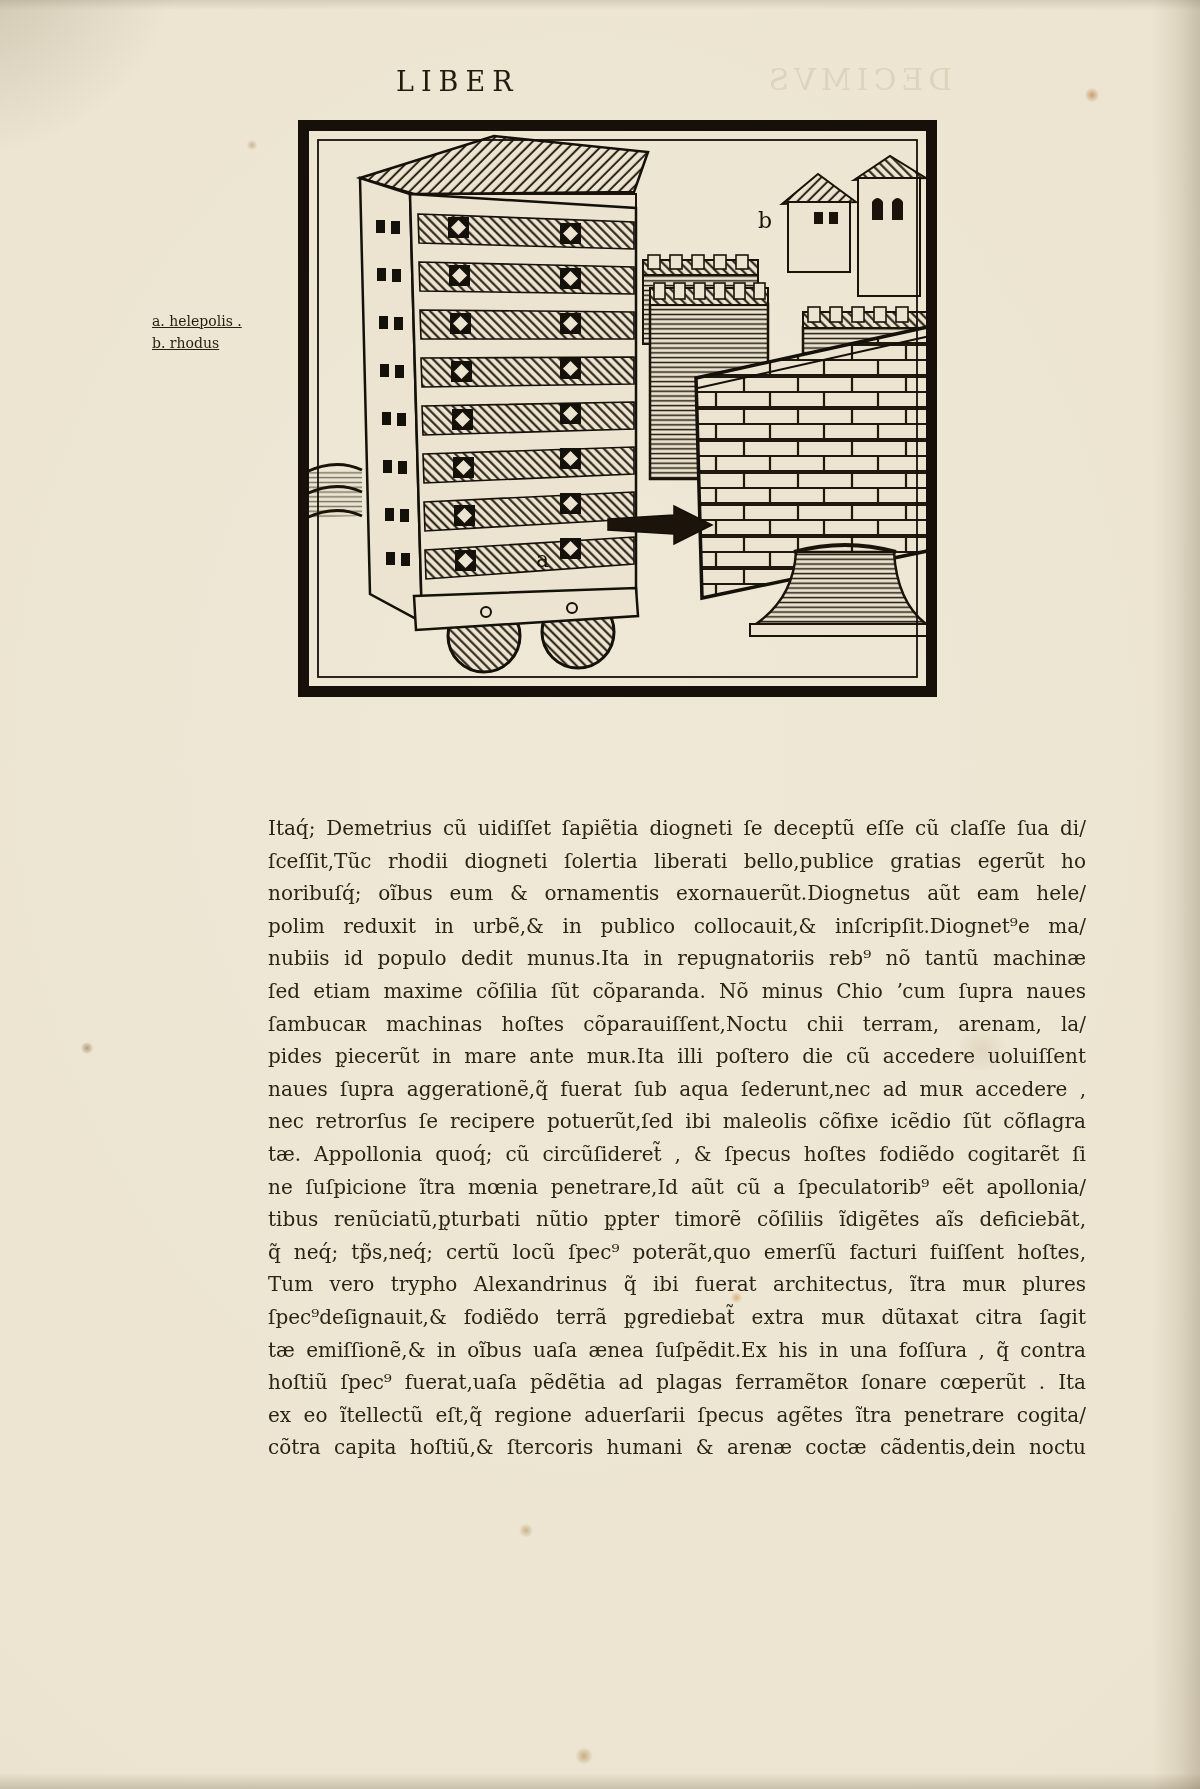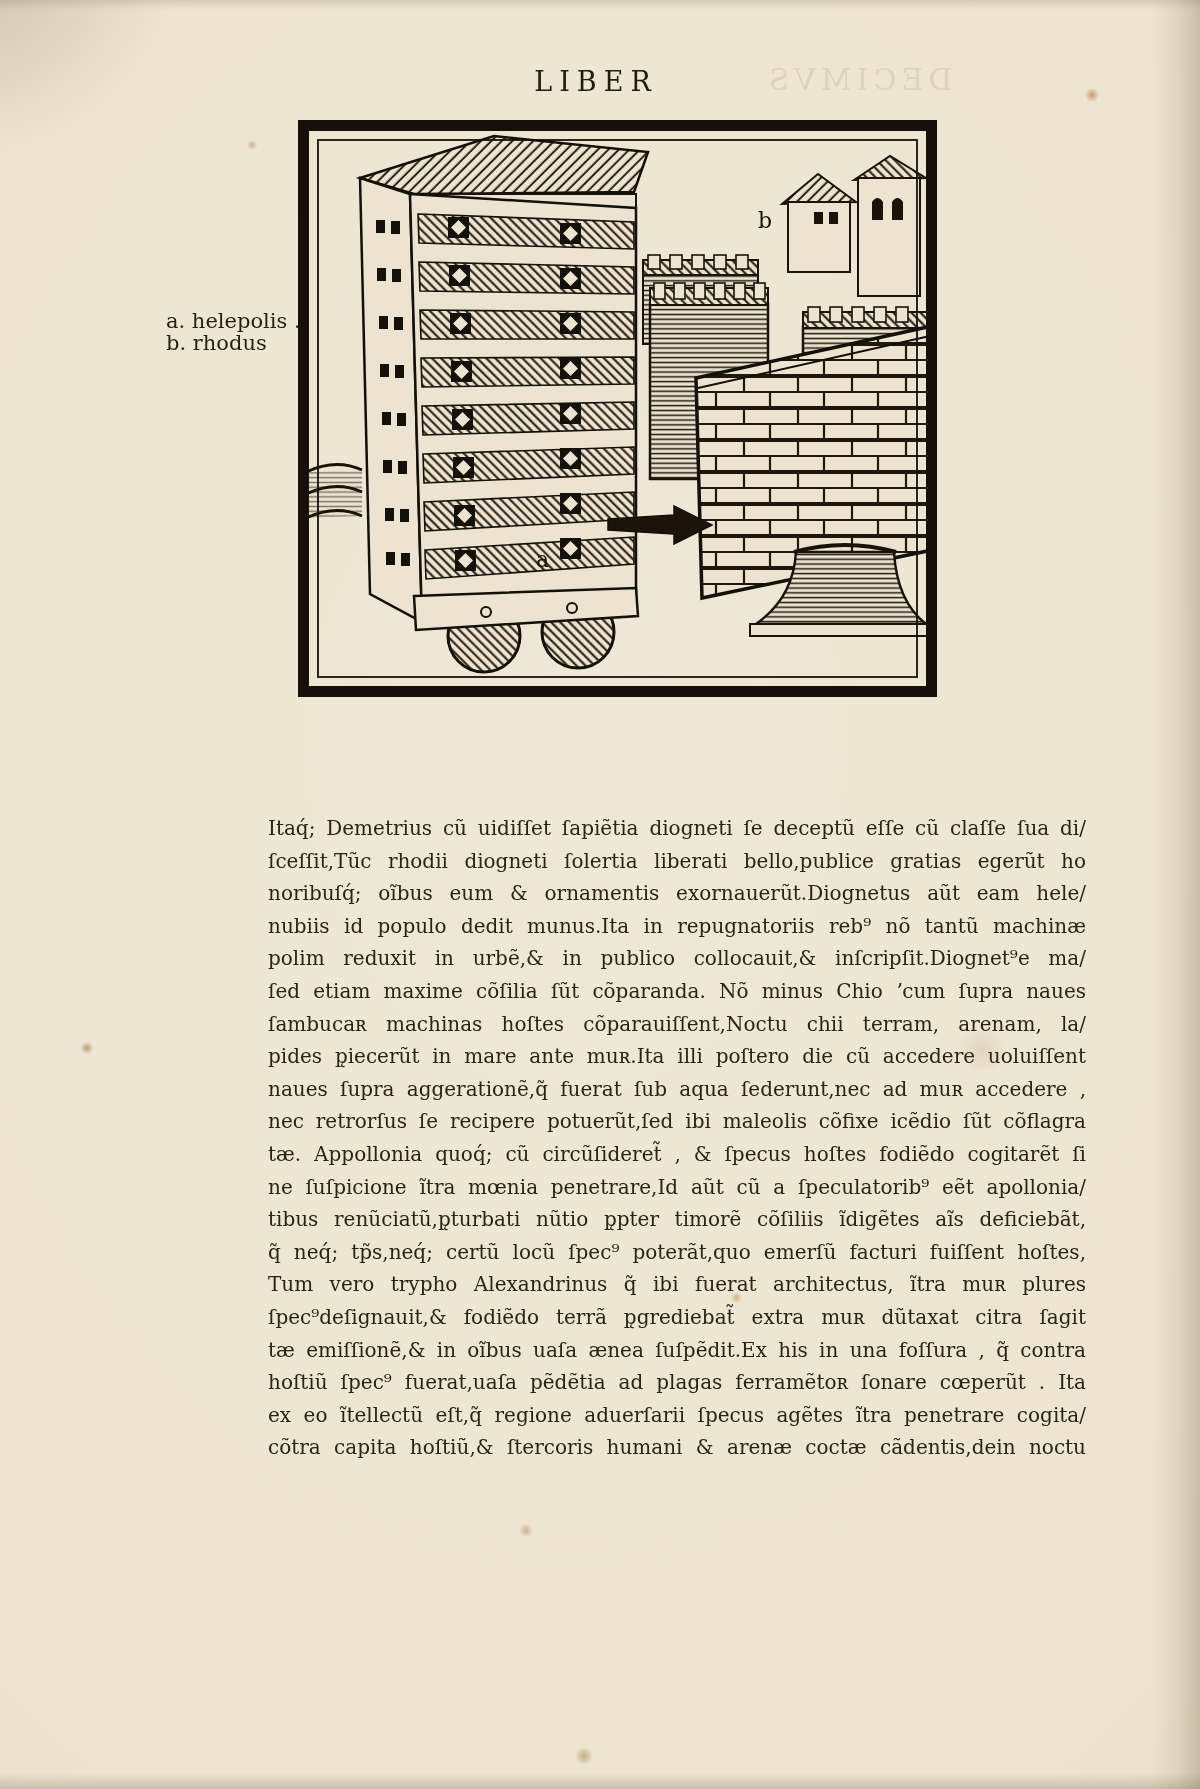--- a/index.html
+++ b/index.html
@@ -12,31 +12,31 @@
   }
   .edge-right{position:absolute;top:0;right:0;width:48px;height:100%;
     background:linear-gradient(to right, rgba(0,0,0,0) 0%, rgba(96,78,50,.10) 55%, rgba(70,55,32,.22) 100%);}
   .edge-bottom{position:absolute;bottom:0;left:0;width:100%;height:16px;
     background:linear-gradient(to bottom, rgba(0,0,0,0), rgba(80,62,38,.22));}
   .edge-top{position:absolute;top:0;left:0;width:100%;height:10px;
     background:linear-gradient(to top, rgba(0,0,0,0), rgba(80,62,38,.14));}
   .corner-tl{position:absolute;left:-40px;top:-40px;width:220px;height:200px;
     background:radial-gradient(ellipse at 0% 0%, rgba(70,54,30,.20), rgba(70,54,30,0) 70%);}
   .header{
-    position:absolute;left:396px;top:66px;width:400px;text-align:center;
+    position:absolute;left:396px;top:66px;width:400px;
     font-size:27px;letter-spacing:7px;color:#241b10;
   }
   .ghost{
     position:absolute;left:728px;top:62px;width:260px;text-align:center;
     transform:scaleX(-1);font-size:30px;letter-spacing:5px;
     color:rgba(122,92,48,.13);user-select:none;
   }
   .margin-note{
-    position:absolute;left:166px;top:310px;font-size:21px;line-height:22px;
-    color:#271e11;white-space:nowrap;
+    position:absolute;left:152px;top:310px;font-size:14px;line-height:22px;
+    color:#271e11;white-space:nowrap;text-decoration:underline;
   }
   .woodcut{position:absolute;left:298px;top:120px;width:639px;height:577px;}
   .woodcut svg{display:block;}
   .woodcut text{font-family:"DejaVu Serif","Liberation Serif",serif;font-size:22px;fill:#1b130a;}
   .bodytext{
     position:absolute;left:268px;top:812px;width:818px;height:700px;overflow:hidden;
     font-size:20px;color:#2b2316;
   }
   .bodytext .line{
     height:32.6px;line-height:32.6px;white-space:nowrap;
@@ -246,22 +246,22 @@
         <rect x="20" y="20" width="599" height="537" fill="none" stroke="#17100a" stroke-width="1.8"></rect>
         <rect x="5.5" y="5.5" width="628" height="566" fill="none" stroke="#17100a" stroke-width="11"></rect>
       </g>
     </svg>
   </div>
 
   <div class="bodytext">
     <div class="line">Itaq́; Demetrius cũ uidiſſet ſapiẽtia diogneti ſe deceptũ eſſe cũ claſſe ſua di/</div>
     <div class="line">ſceſſit,Tũc rhodii diogneti ſolertia liberati bello,publice gratias egerũt ho</div>
     <div class="line">noribuſq́; oĩbus eum &amp; ornamentis exornauerũt.Diognetus aũt eam hele/</div>
+    <div class="line">polim reduxit in urbẽ,&amp; in publico collocauit,&amp; inſcripſit.Diognet⁹e ma/</div>
     <div class="line">nubiis id populo dedit munus.Ita in repugnatoriis reb⁹ nõ tantũ machinæ</div>
-    <div class="line">polim reduxit in urbẽ,&amp; in publico collocauit,&amp; inſcripſit.Diognet⁹e ma/</div>
     <div class="line">ſed etiam maxime cõſilia ſũt cõparanda. Nõ minus Chio ʼcum ſupra naues</div>
     <div class="line">ſambucaʀ machinas hoſtes cõparauiſſent,Noctu chii terram, arenam, la/</div>
     <div class="line">pides p̨iecerũt in mare ante muʀ.Ita illi poſtero die cũ accedere uoluiſſent</div>
     <div class="line">naues ſupra aggerationẽ,q̃ fuerat ſub aqua ſederunt,nec ad muʀ accedere ,</div>
     <div class="line">nec retrorſus ſe recipere potuerũt,ſed ibi maleolis cõfixe icẽdio ſũt cõflagra</div>
     <div class="line">tæ. Appollonia quoq́; cũ circũſideret̃ , &amp; ſpecus hoſtes fodiẽdo cogitarẽt ſi</div>
     <div class="line">ne ſuſpicione ĩtra mœnia penetrare,Id aũt cũ a ſpeculatorib⁹ eẽt apollonia/</div>
     <div class="line">tibus renũciatũ,p̨turbati nũtio p̨pter timorẽ cõſiliis ĩdigẽtes aĩs deficiebãt,</div>
     <div class="line">q̃ neq́; tp̃s,neq́; certũ locũ ſpec⁹ poterãt,quo emerſũ facturi fuiſſent hoſtes,</div>
     <div class="line">Tum vero trypho Alexandrinus q̃ ibi fuerat architectus, ĩtra muʀ plures</div>

